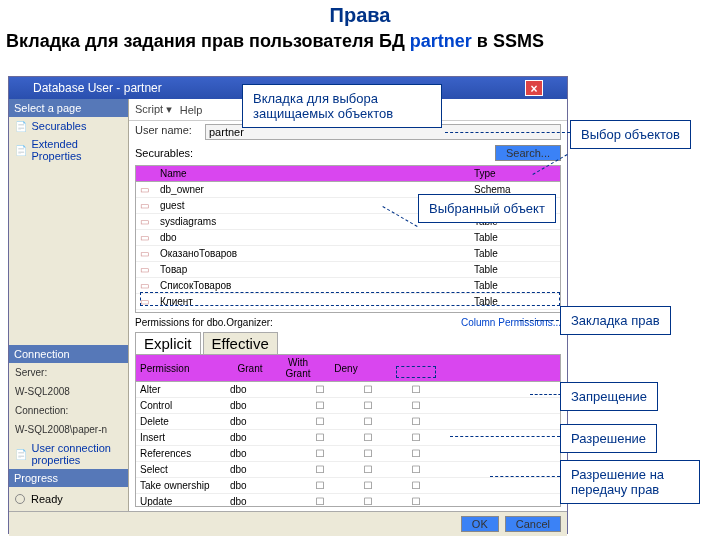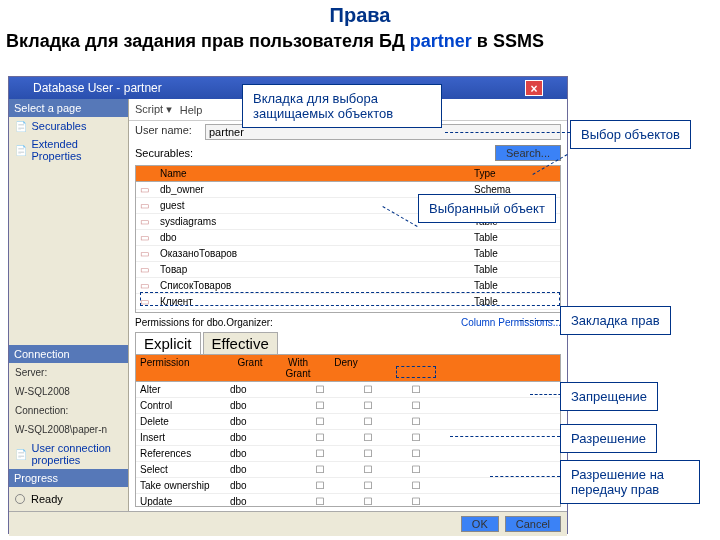--- a/index.html
+++ b/index.html
@@ -22,21 +22,21 @@
 .prog { margin-top:auto; }
 .main { flex:1; background:#fff; display:flex; flex-direction:column; overflow:hidden; }
 .toolbar { padding:4px 6px; border-bottom:1px solid #ccc; display:flex; gap:8px; align-items:center; color:#444; }
 .row { display:flex; padding:3px 6px; gap:0; }
 .row label { width:70px; color:#333; }
 .row input { flex:1; border:1px solid #aaa; padding:1px 3px; font-size:11px; background:#f4f4f4; }
 .secline { display:flex; align-items:center; padding:2px 6px; gap:4px; }
 .secline .sp { flex:1; }
 .btn { border:1px solid #888; background:#3b82f6; padding:1px 10px; font-size:11px; color:#333; }
 .table { border:1px solid #aaa; margin:2px 6px; height:148px; overflow:auto; }
-.th { display:flex; background:#f97316; border-bottom:1px solid #aaa; font-size:10px; }
+.th { display:flex; background:#d946ef; border-bottom:1px solid #aaa; font-size:10px;align-items:center; }
 .th div,.tr div { padding:2px 4px; }
 .col-icon{width:20px;} .col-name{flex:1;} .col-type{width:90px;}
 .tr { display:flex; font-size:10px; border-bottom:1px solid #eee; }
 .tr .col-icon::before{content:"▭";color:#c88;}
 .sechdr { padding:2px 6px; font-size:10px; display:flex; }
 .sechdr .sp{flex:1;}
 .sechdr a{color:#0044cc;}
 .tabs { display:flex; gap:2px; padding:2px 6px 0 6px; }
 .tab { border:1px solid #aaa; border-bottom:none; padding:2px 8px; background:#ece9d8; font-size:15px; }
 .tab.active { background:#fff; }

